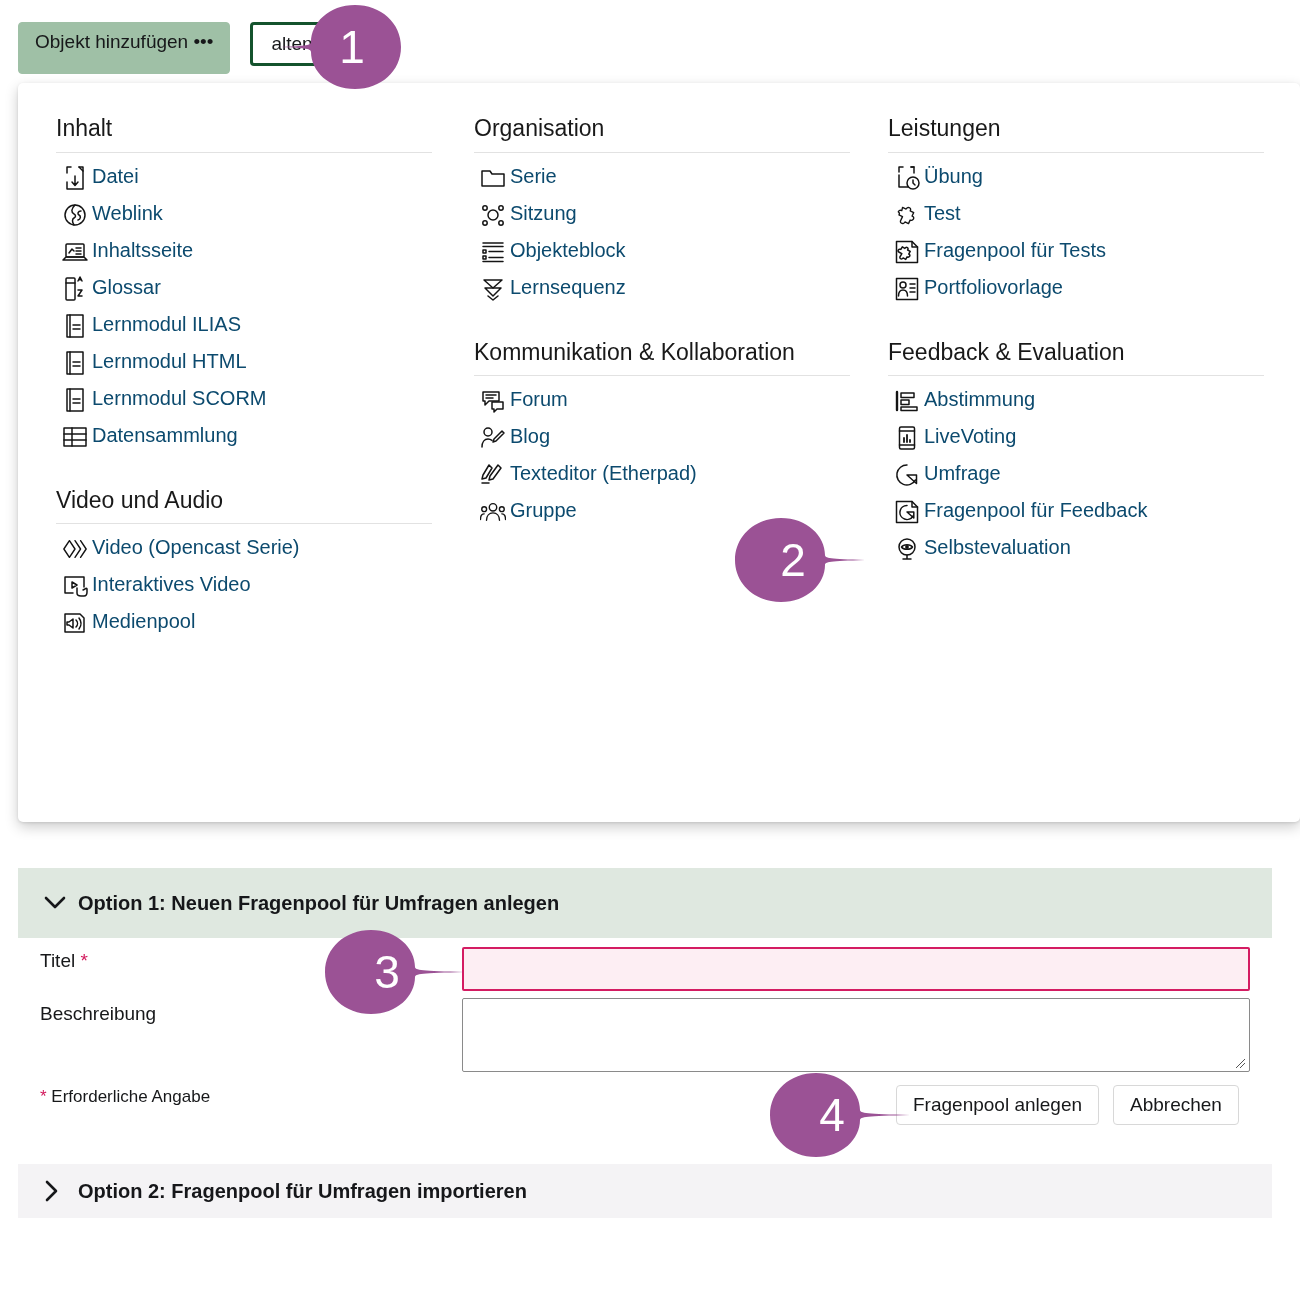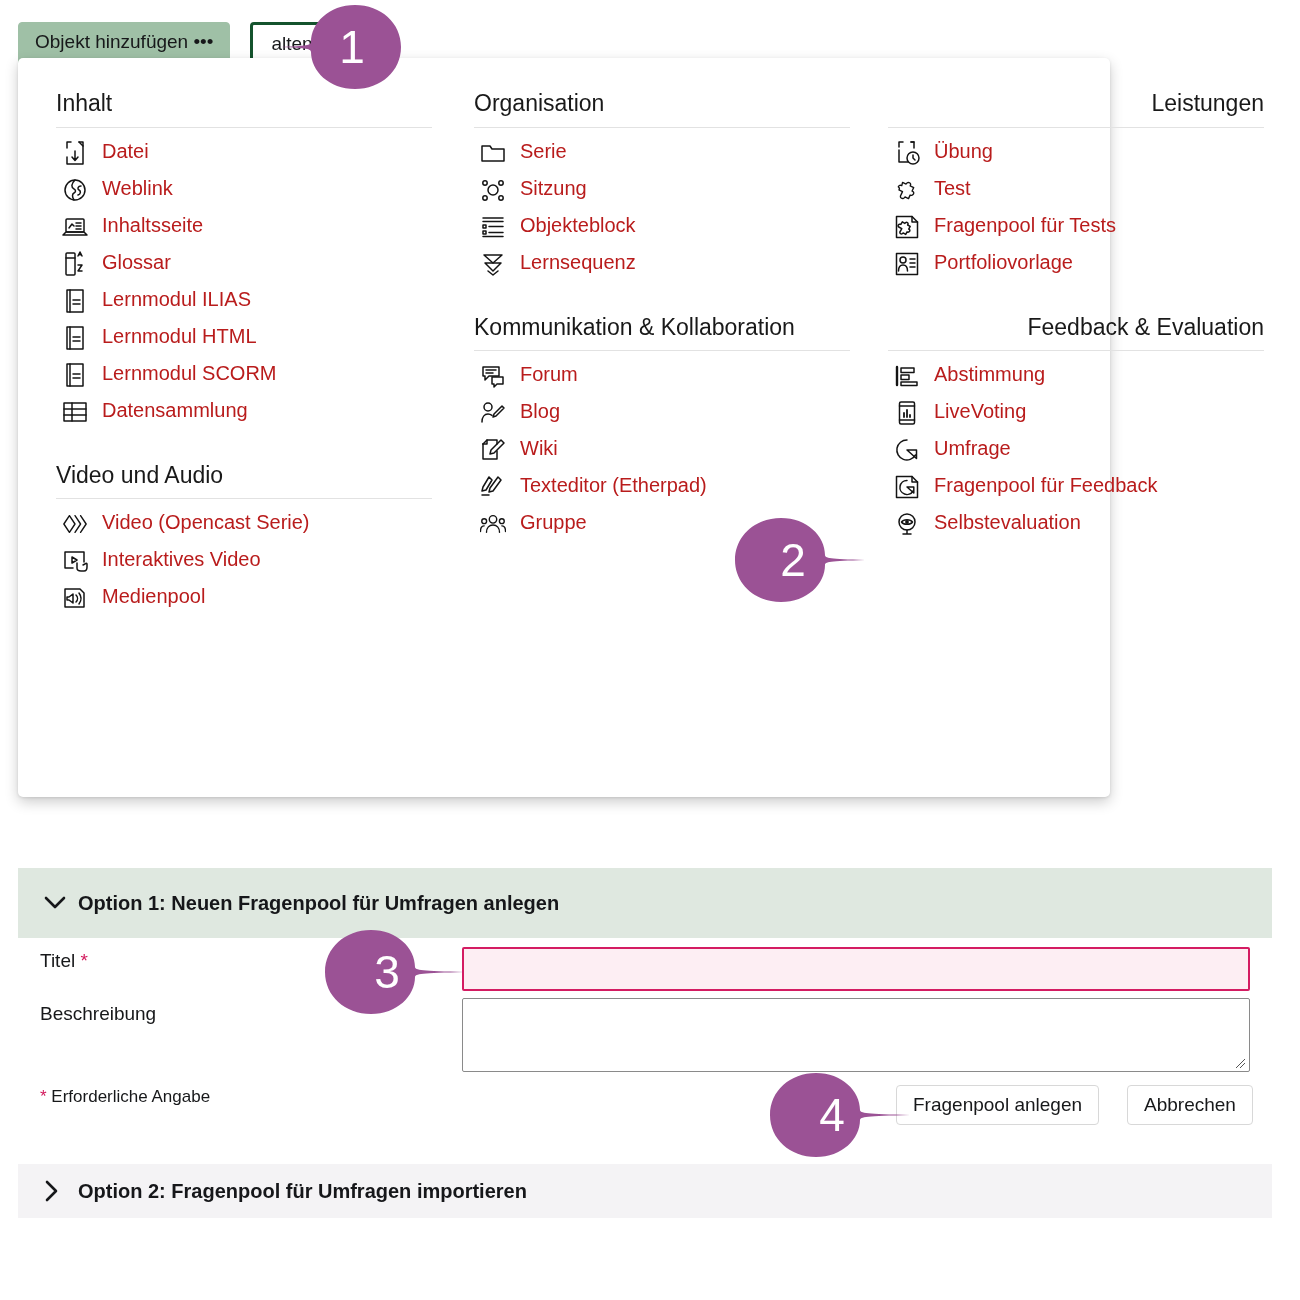--- a/index.html
+++ b/index.html
@@ -32,50 +32,50 @@
     padding: 9px 18px 10px 18px;
     font-size: 19px;
     line-height: 1;
     color: #17181a;
     white-space: nowrap;
   }
 
   
   .panel {
     position: absolute;
-    left: 18px; top: 58px;
-    width: 1092px; height: 739px;
+    left: 18px; top: 83px;
+    width: 1282px; height: 739px;
     background: #ffffff;
     border-radius: 5px;
     box-shadow: 0 5px 14px rgba(0,0,0,0.20), 0 1px 3px rgba(0,0,0,0.10);
   }
   .cols { position: absolute; left: 0; top: 0; width: 100%; height: 100%; }
   .col { position: absolute; top: 32px; }
   .col-1 { left: 38px;  width: 376px; }
   .col-2 { left: 456px; width: 376px; }
-  .col-3 { left: 870px; width: 376px; text-align: right; }
+  .col-3 { left: 870px; width: 376px; }
 
   .sec-head {
     font-size: 23px;
     color: #191919;
     padding-bottom: 9px;
     border-bottom: 1px solid #e2e2e2;
     margin-bottom: 6px;
     line-height: 1.2;
     font-weight: 400;
   }
   .sec-head.spaced { margin-top: 32px; }
 
   .item {
     display: flex;
     align-items: flex-start;
-    gap: 14px;
+    gap: 4px;
     padding: 5px 0 5px 6px;
     font-size: 20px;
-    color: #b91c1c;
+    color: #0c4a6e;
     line-height: 1.22;
   }
   .item .ic {
     flex: 0 0 auto;
     width: 26px; height: 26px;
     display: flex; align-items: center; justify-content: center;
     margin-top: 1px;
   }
   .item .lbl { display: block; }
   .item svg { display: block; }
@@ -114,21 +114,21 @@
   }
   .in-besch {
     position: absolute; left: 462px; top: 998px;
     width: 788px; height: 74px;
     background: #ffffff;
     border: 1px solid #8a8a8a;
     border-radius: 2px;
   }
   .resize-grip { position: absolute; right: 3px; bottom: 2px; width: 12px; height: 12px; }
 
-  .form-btns { position: absolute; left: 896px; top: 1085px; display: flex; gap: 28px; }
+  .form-btns { position: absolute; left: 896px; top: 1085px; display: flex; gap: 14px; }
   .form-btns .fbtn {
     background: #ffffff;
     border: 1px solid #d8d8d8;
     border-radius: 4px;
     padding: 9px 16px 10px 16px;
     font-size: 19px; line-height: 1; color: #17181a; white-space: nowrap;
   }
 
   
   .callout { position: absolute; }
@@ -338,31 +338,20 @@
                 <circle cx="8" cy="6" r="4" fill="none" stroke="#141414" stroke-width="1.5" stroke-linecap="round" stroke-linejoin="round"></circle>
                 <path d="M2 21 C2 16 4.5 13 8 13 C9.5 13 10.8 13.5 12 14.4" fill="none" stroke="#141414" stroke-width="1.5" stroke-linecap="round" stroke-linejoin="round"></path>
                 <path d="M22 5 L24 7 L16 15 L13 16 L14 13 Z" fill="none" stroke="#141414" stroke-width="1.5" stroke-linecap="round" stroke-linejoin="round"></path>
               </svg>
             </span>
             <span class="lbl">Blog</span>
           </div>
           <div class="item">
             <span class="ic">
               <svg width="26" height="24" viewBox="0 0 26 24">
-                <path d="M3 6 V21 H17 V13" fill="none" stroke="#141414" stroke-width="1.5" stroke-linecap="round" stroke-linejoin="round"></path>
-                <path d="M3 6 L7 2 H17 V6" fill="none" stroke="#141414" stroke-width="1.5" stroke-linecap="round" stroke-linejoin="round"></path>
-                <path d="M3 6 H7 V2" fill="none" stroke="#141414" stroke-width="1.5" stroke-linecap="round" stroke-linejoin="round"></path>
-                <path d="M21 2 L24 5 L14 15 L10 16 L11 12 Z" fill="none" stroke="#141414" stroke-width="1.5" stroke-linecap="round" stroke-linejoin="round"></path>
-              </svg>
-            </span>
-            <span class="lbl">Wiki</span>
-          </div>
-          <div class="item">
-            <span class="ic">
-              <svg width="26" height="24" viewBox="0 0 26 24">
                 <path d="M2 20 H9" fill="none" stroke="#141414" stroke-width="1.5" stroke-linecap="round" stroke-linejoin="round"></path>
                 <path d="M9 2 L12 5 L6 15 L2 16 L3 12 Z" fill="none" stroke="#141414" stroke-width="1.5" stroke-linecap="round" stroke-linejoin="round"></path>
                 <path d="M18 2 L21 5 L13 16 L9 17 L10 13 Z" fill="none" stroke="#141414" stroke-width="1.5" stroke-linecap="round" stroke-linejoin="round"></path>
               </svg>
             </span>
             <span class="lbl">Texteditor (Etherpad)</span>
           </div>
           <div class="item">
             <span class="ic">
               <svg width="28" height="24" viewBox="0 0 28 24">

